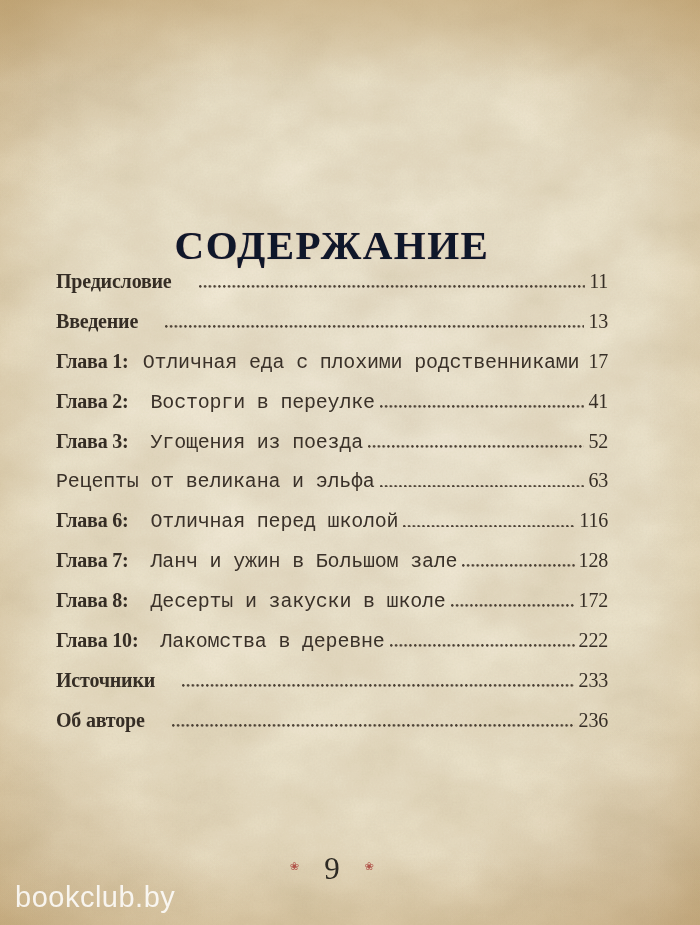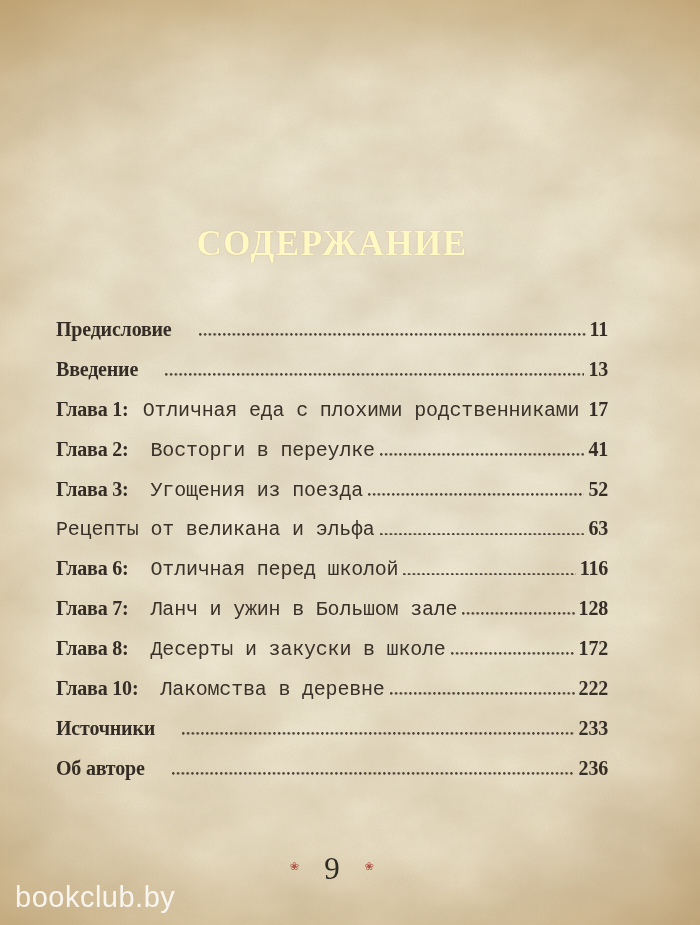--- a/index.html
+++ b/index.html
@@ -39,28 +39,28 @@
       linear-gradient(90deg,  rgba(183,148,92,0.16), rgba(183,148,92,0) 55px),
       linear-gradient(270deg, rgba(183,148,92,0.16), rgba(183,148,92,0) 55px),
       radial-gradient(45% 30% at 0% 0%,     rgba(160,124,70,0.30), rgba(160,124,70,0) 75%),
       radial-gradient(45% 28% at 100% 0%,   rgba(160,124,70,0.26), rgba(160,124,70,0) 75%),
       radial-gradient(48% 30% at 100% 100%, rgba(150,112,62,0.30), rgba(150,112,62,0) 75%),
       radial-gradient(45% 28% at 0% 100%,   rgba(160,124,70,0.26), rgba(160,124,70,0) 75%);
   }
   
   .toc-title-heading {
     position: absolute;
-    top: 201px;
+    top: 194px;
     left: 56px;
     width: 552px;
     text-align: center;
-    font-size: 35px;
+    font-size: 41px;
     font-weight: bold;
     letter-spacing: 1.5px;
-    color: #fef9c3;
+    color: #0f172a;
     text-shadow: 0 0 1px rgba(142,36,51,0.35);
   }
   
   .toc-list {
     position: absolute;
     top: 262px;
     left: 56px;
     width: 552px;
   }
   .toc-row {
@@ -88,24 +88,23 @@
   .leader {
     flex: 1 1 auto;
     height: 2.8px;
     margin: 0 3px 0 5px;
     background-image: radial-gradient(circle at 1.3px 1.3px,
                        #4a3f33 1.02px, rgba(74,63,51,0) 1.5px);
     background-size: 4.8px 2.8px;
     background-repeat: repeat-x;
   }
   .toc-page-num {
-    font-weight: bold;
+    font-weight: normal;
     color: #362e26;
     margin-left: 1px;
-    margin-top: 48px;
   }
   
   .footer {
     position: absolute;
     top: 853px;
     left: 56px;
     width: 552px;
     display: flex;
     justify-content: center;
     align-items: center;

